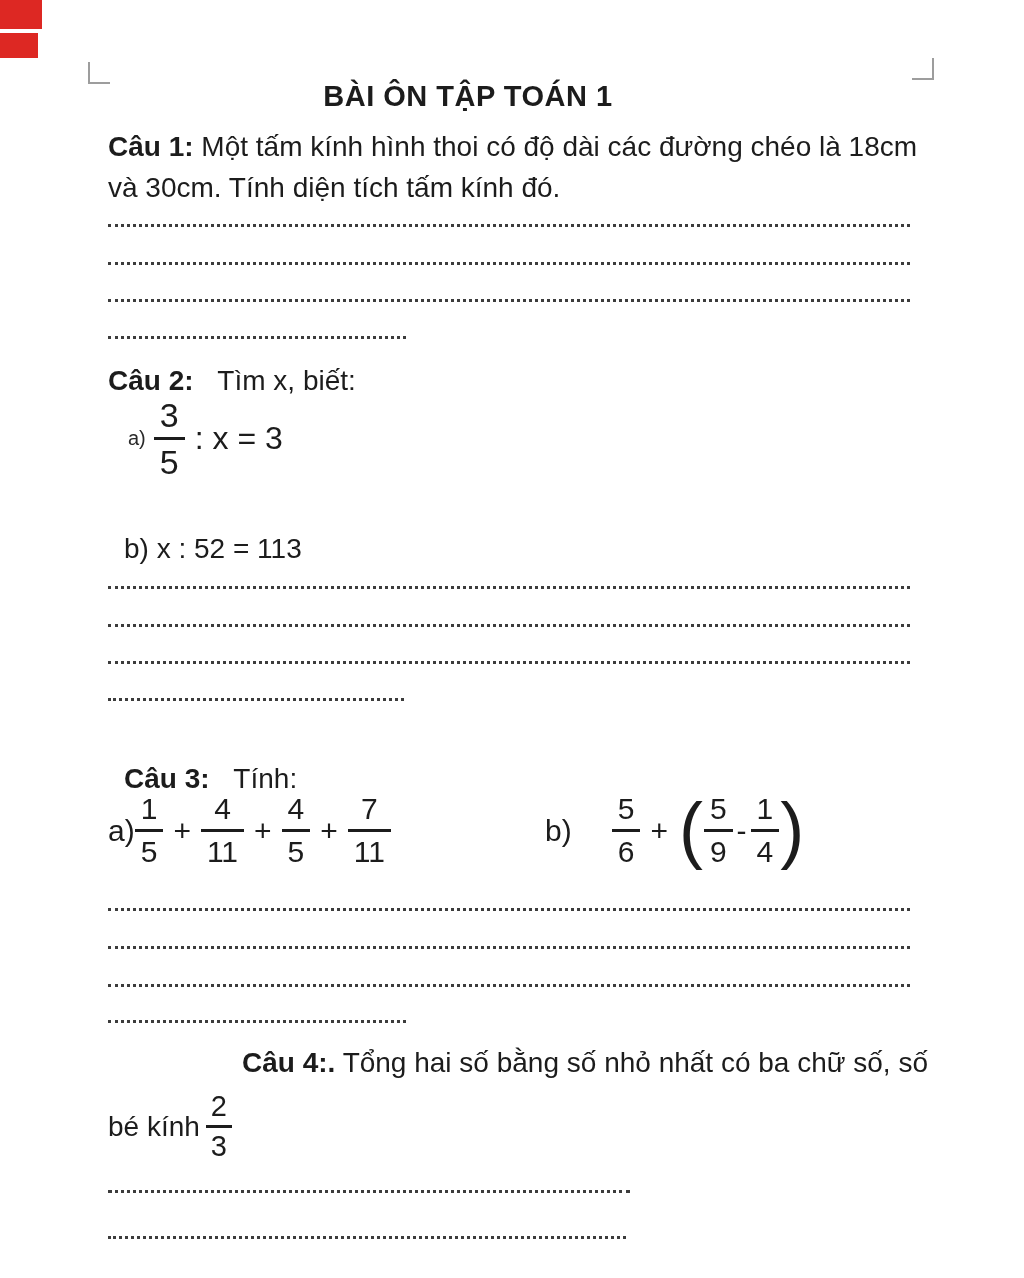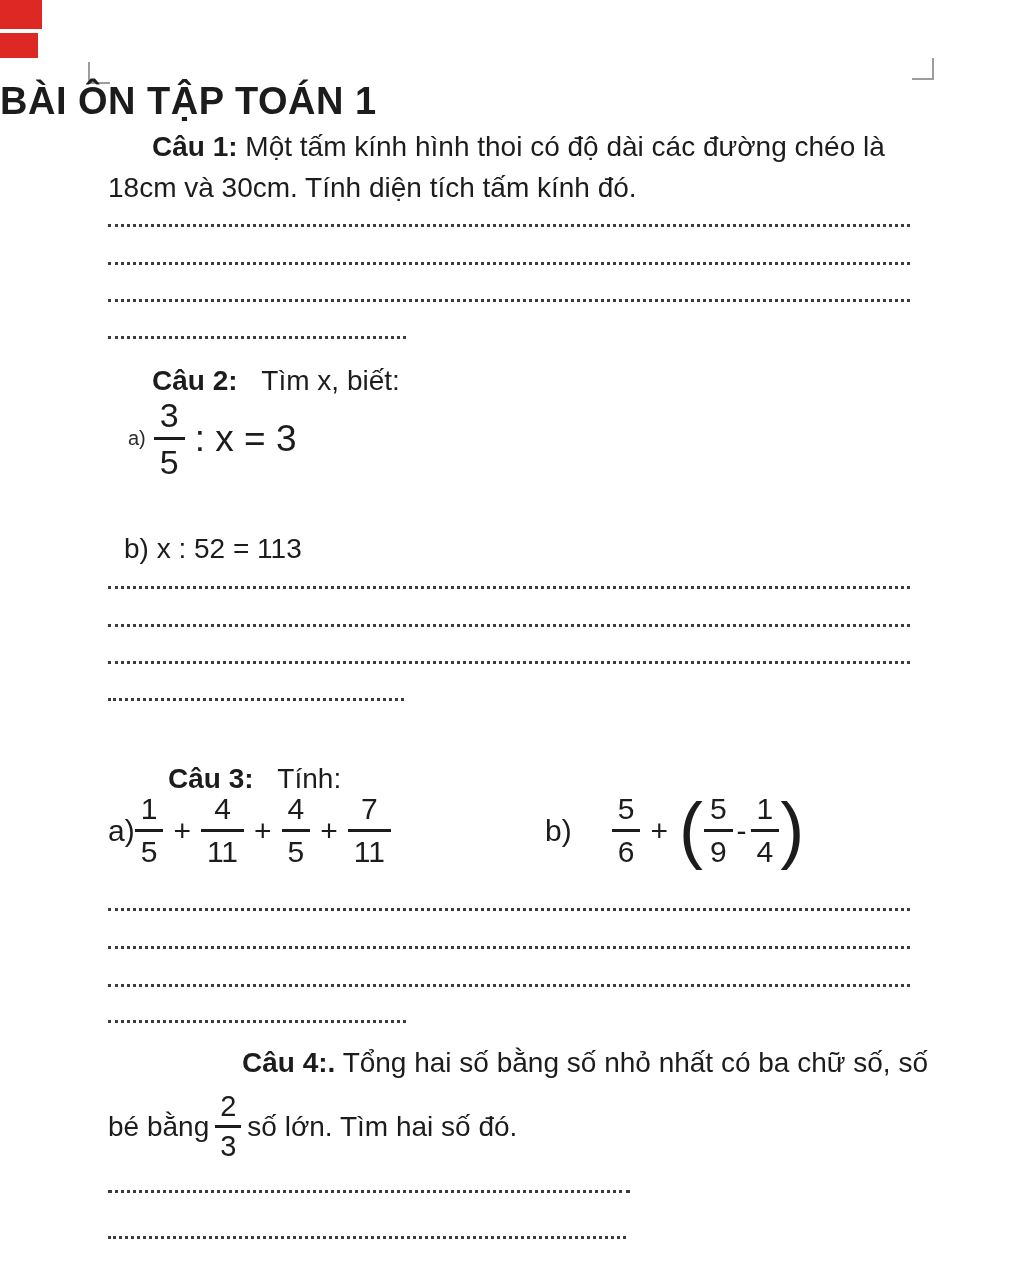--- a/index.html
+++ b/index.html
@@ -10,25 +10,25 @@
   }
   .red-mark{position:absolute;background:#dd2823;}
   .red-mark-1{left:0;top:0;width:42px;height:29px;}
   .red-mark-2{left:0;top:33px;width:38px;height:25px;}
   .corner{position:absolute;width:20px;height:20px;}
   .corner-left{left:88px;top:62px;border-left:2px solid #9d9d9d;border-bottom:2px solid #9d9d9d;}
   .corner-right{left:912px;top:58px;border-right:2px solid #9d9d9d;border-bottom:2px solid #9d9d9d;}
 
   .abs{position:absolute;}
   .page-title{
-    left:0;top:80px;width:936px;text-align:left;
-    font-size:38px;font-weight:700;letter-spacing:.5px;
+    left:0;top:80px;width:936px;text-align:center;
+    font-size:29px;font-weight:700;letter-spacing:.5px;
   }
   .para{font-size:28px;line-height:41px;}
-  .bold{font-weight:700;margin-left:44px;}
+  .bold{font-weight:700;}
   .intro{margin-left:16px;}
 
   .answer-line{border-bottom:3px dotted #3c3c3c;height:0;}
 
   .math-row{display:flex;align-items:center;font-size:30px;}
   .frac{display:inline-flex;flex-direction:column;align-items:center;line-height:1;}
   .frac .num{padding:0 6px 5px;}
   .frac .den{border-top:3px solid #1c1c1c;padding:5px 6px 0;}
   .frac-big{font-size:34px;}
   .small-label{font-size:20px;color:#2a2a2a;margin-right:8px;}
@@ -61,21 +61,21 @@
   <span class="bold">Câu 2:</span>
   <span class="intro">Tìm x, biết:</span>
 </div>
 
 <div class="abs math-row" style="left:128px;top:398px;">
   <span class="small-label">a)</span>
   <span class="frac frac-big">
     <span class="num">3</span>
     <span class="den">5</span>
   </span>
-  <span style="margin-left:10px;font-size:37px;">: x = 3</span>
+  <span style="margin-left:10px;font-size:32px;">: x = 3</span>
 </div>
 
 <div class="abs para" style="left:124px;top:528px;">b) x : 52 = 113</div>
 
 <div class="abs answer-line" style="left:108px;top:586px;width:802px;"></div>
 <div class="abs answer-line" style="left:108px;top:624px;width:802px;"></div>
 <div class="abs answer-line" style="left:108px;top:661px;width:802px;"></div>
 <div class="abs answer-line" style="left:108px;top:698px;width:296px;"></div>
 
 <div class="abs para" style="left:124px;top:758px;width:814px;">
@@ -130,22 +130,21 @@
 <div class="abs answer-line" style="left:108px;top:946px;width:802px;"></div>
 <div class="abs answer-line" style="left:108px;top:984px;width:802px;"></div>
 <div class="abs answer-line" style="left:108px;top:1020px;width:298px;"></div>
 
 <div class="abs para" style="left:108px;top:1042px;width:820px;text-align:right;">
   <span class="bold">Câu 4:.</span>
   <span>Tổng hai số bằng số nhỏ nhất có ba chữ số, số</span>
 </div>
 
 <div class="abs math-row" style="left:108px;top:1092px;font-size:28px;">
-  <span>bé bằng</span>
+  <span>bé kính</span>
   <span class="inline-frac">
     <span class="num">2</span>
     <span class="den">3</span>
   </span>
-  <span>số lớn. Tìm hai số đó.</span>
 </div>
 
 <div class="abs answer-line" style="left:108px;top:1190px;width:522px;"></div>
 <div class="abs answer-line" style="left:108px;top:1236px;width:518px;"></div>
 
 </body></html>

